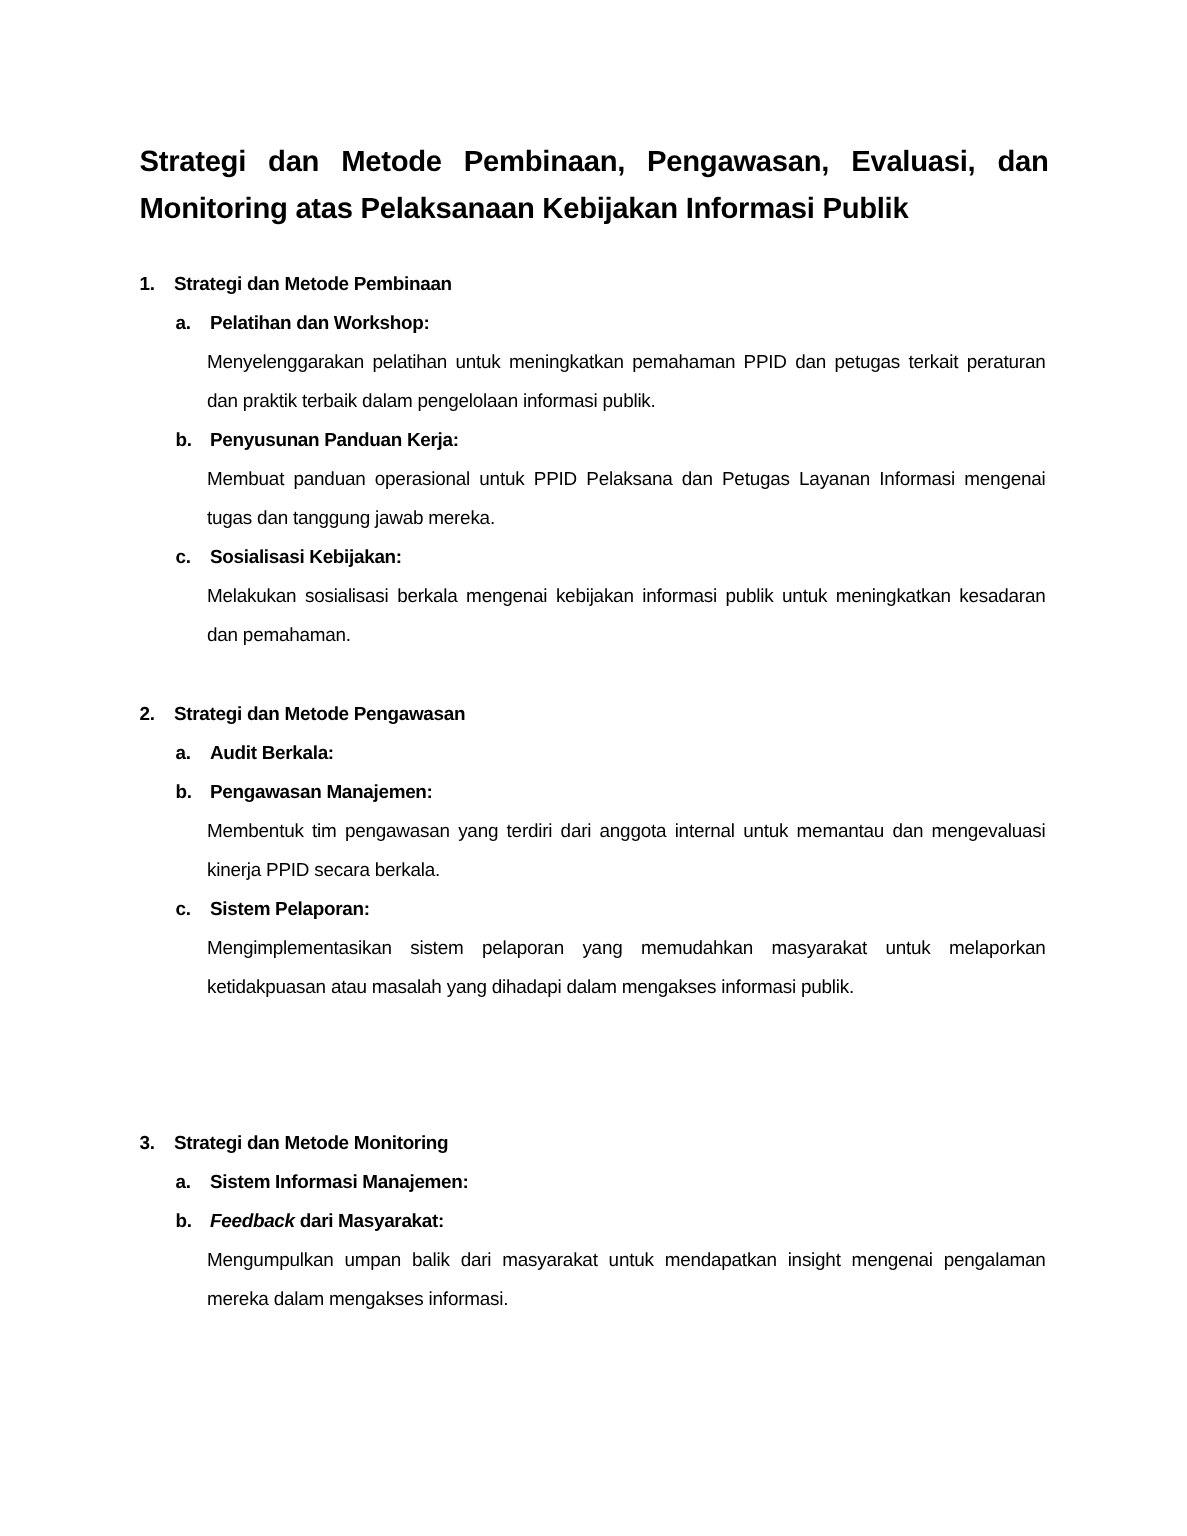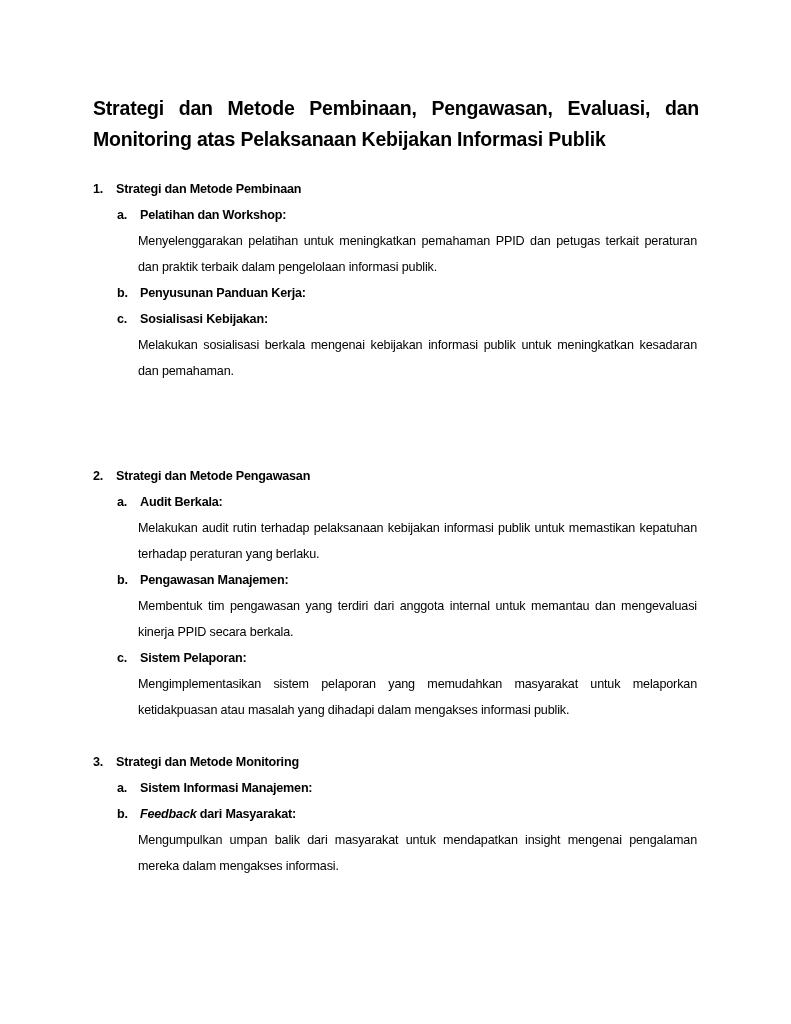--- a/index.html
+++ b/index.html
@@ -43,41 +43,41 @@
         <span class="item-letter">a.</span>
         <span class="item-label"><i></i><span>Pelatihan dan Workshop:</span></span>
       </div>
       <div class="item-body">Menyelenggarakan pelatihan untuk meningkatkan pemahaman PPID dan petugas terkait peraturan dan praktik terbaik dalam pengelolaan informasi publik.</div>
     </div>
     <div class="item">
       <div class="item-head">
         <span class="item-letter">b.</span>
         <span class="item-label"><i></i><span>Penyusunan Panduan Kerja:</span></span>
       </div>
+      <div class="item-body">Membuat panduan operasional untuk PPID Pelaksana dan Petugas Layanan Informasi mengenai tugas dan tanggung jawab mereka.</div>
     </div>
     <div class="item">
       <div class="item-head">
         <span class="item-letter">c.</span>
         <span class="item-label"><i></i><span>Sosialisasi Kebijakan:</span></span>
       </div>
       <div class="item-body">Melakukan sosialisasi berkala mengenai kebijakan informasi publik untuk meningkatkan kesadaran dan pemahaman.</div>
     </div>
   </div>
 
   <div class="section" style="top:463px;">
     <div class="sec-head">
       <span class="sec-num">2.</span>
       <span class="sec-label">Strategi dan Metode Pengawasan</span>
     </div>
     <div class="item">
       <div class="item-head">
         <span class="item-letter">a.</span>
         <span class="item-label"><i></i><span>Audit Berkala:</span></span>
       </div>
-      <div class="item-body">Melakukan audit rutin terhadap pelaksanaan kebijakan informasi publik untuk memastikan kepatuhan terhadap peraturan yang berlaku.</div>
     </div>
     <div class="item">
       <div class="item-head">
         <span class="item-letter">b.</span>
         <span class="item-label"><i></i><span>Pengawasan Manajemen:</span></span>
       </div>
       <div class="item-body">Membentuk tim pengawasan yang terdiri dari anggota internal untuk memantau dan mengevaluasi kinerja PPID secara berkala.</div>
     </div>
     <div class="item">
       <div class="item-head">

